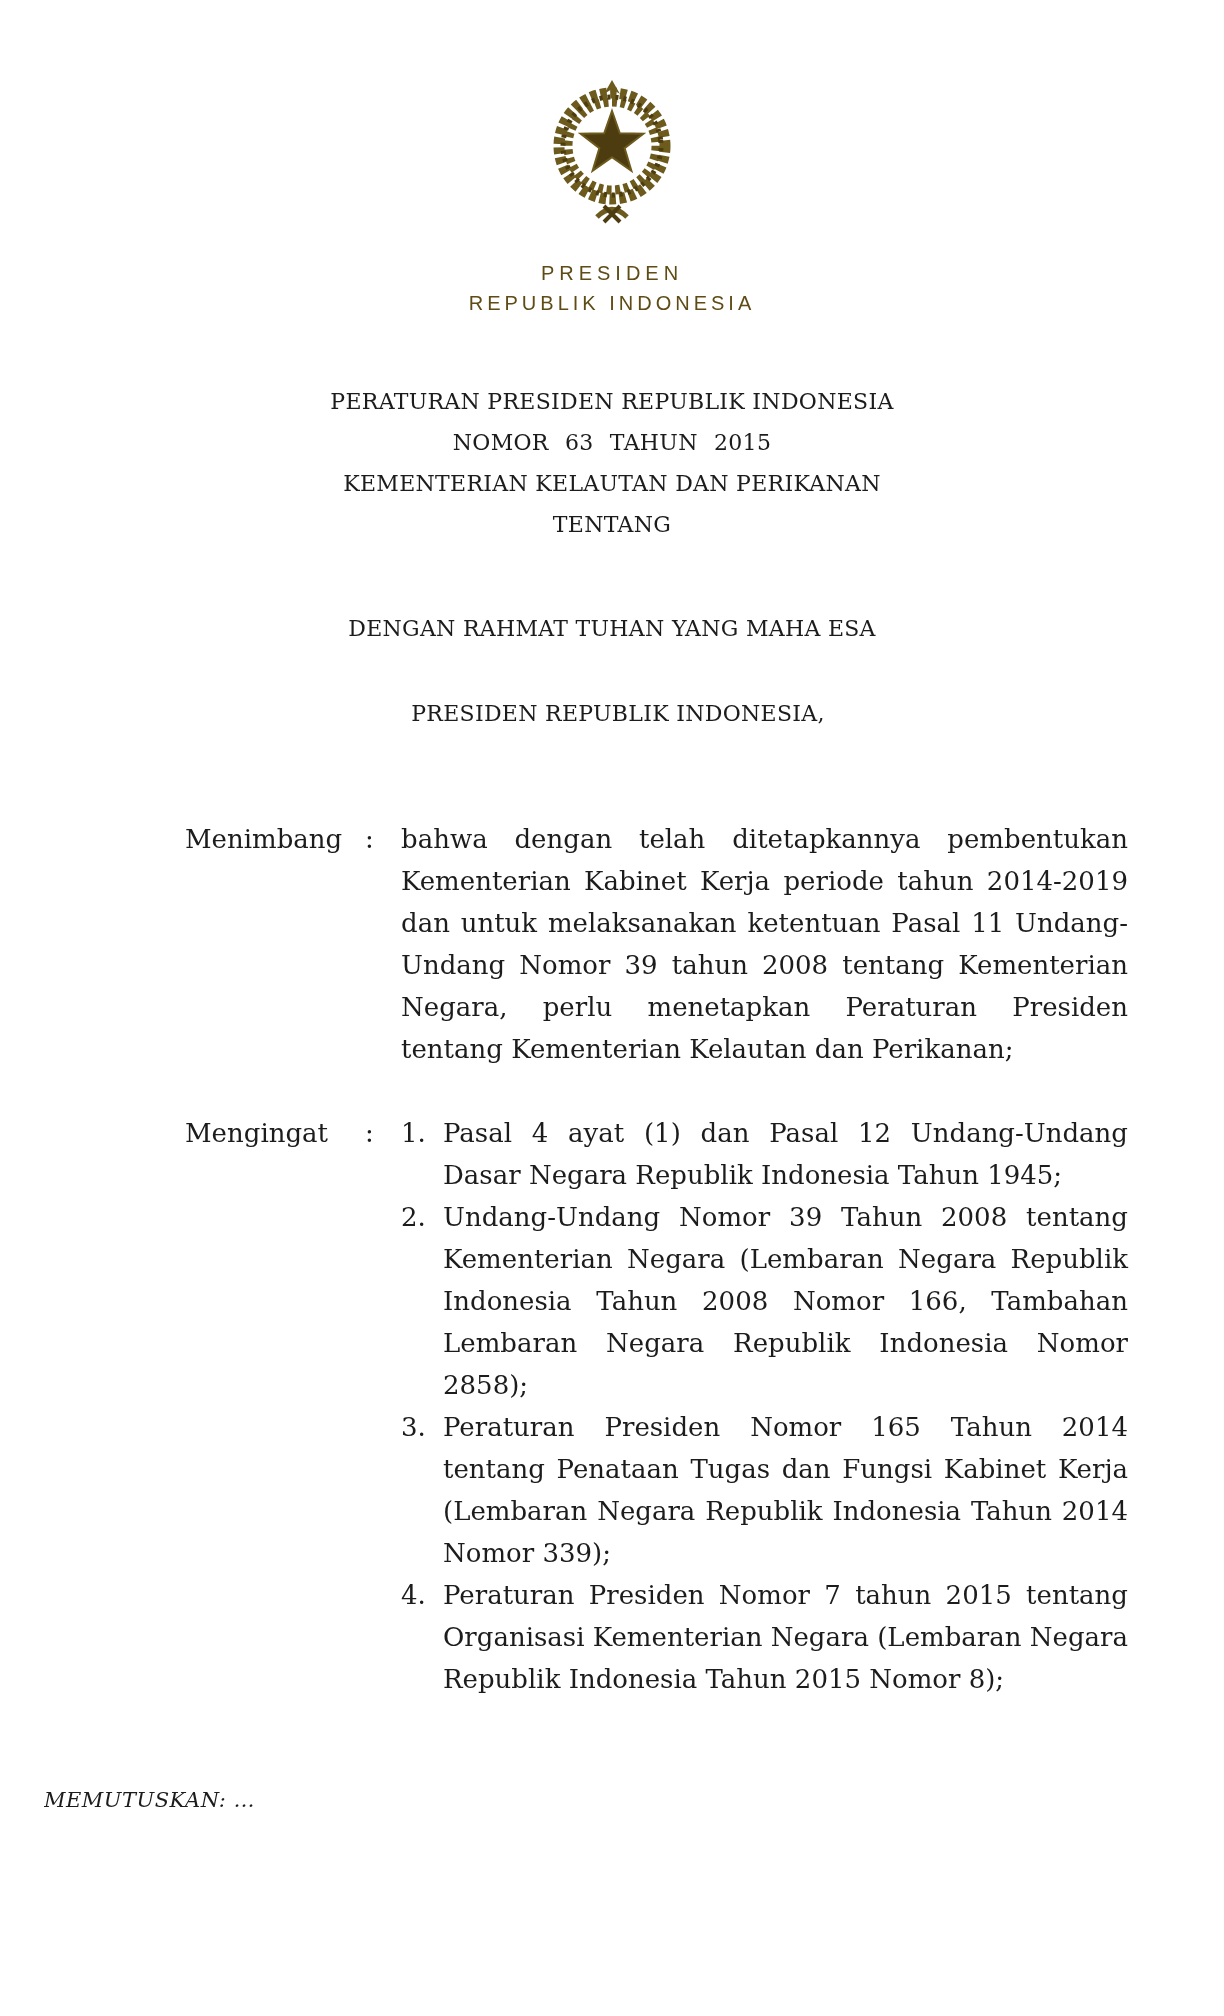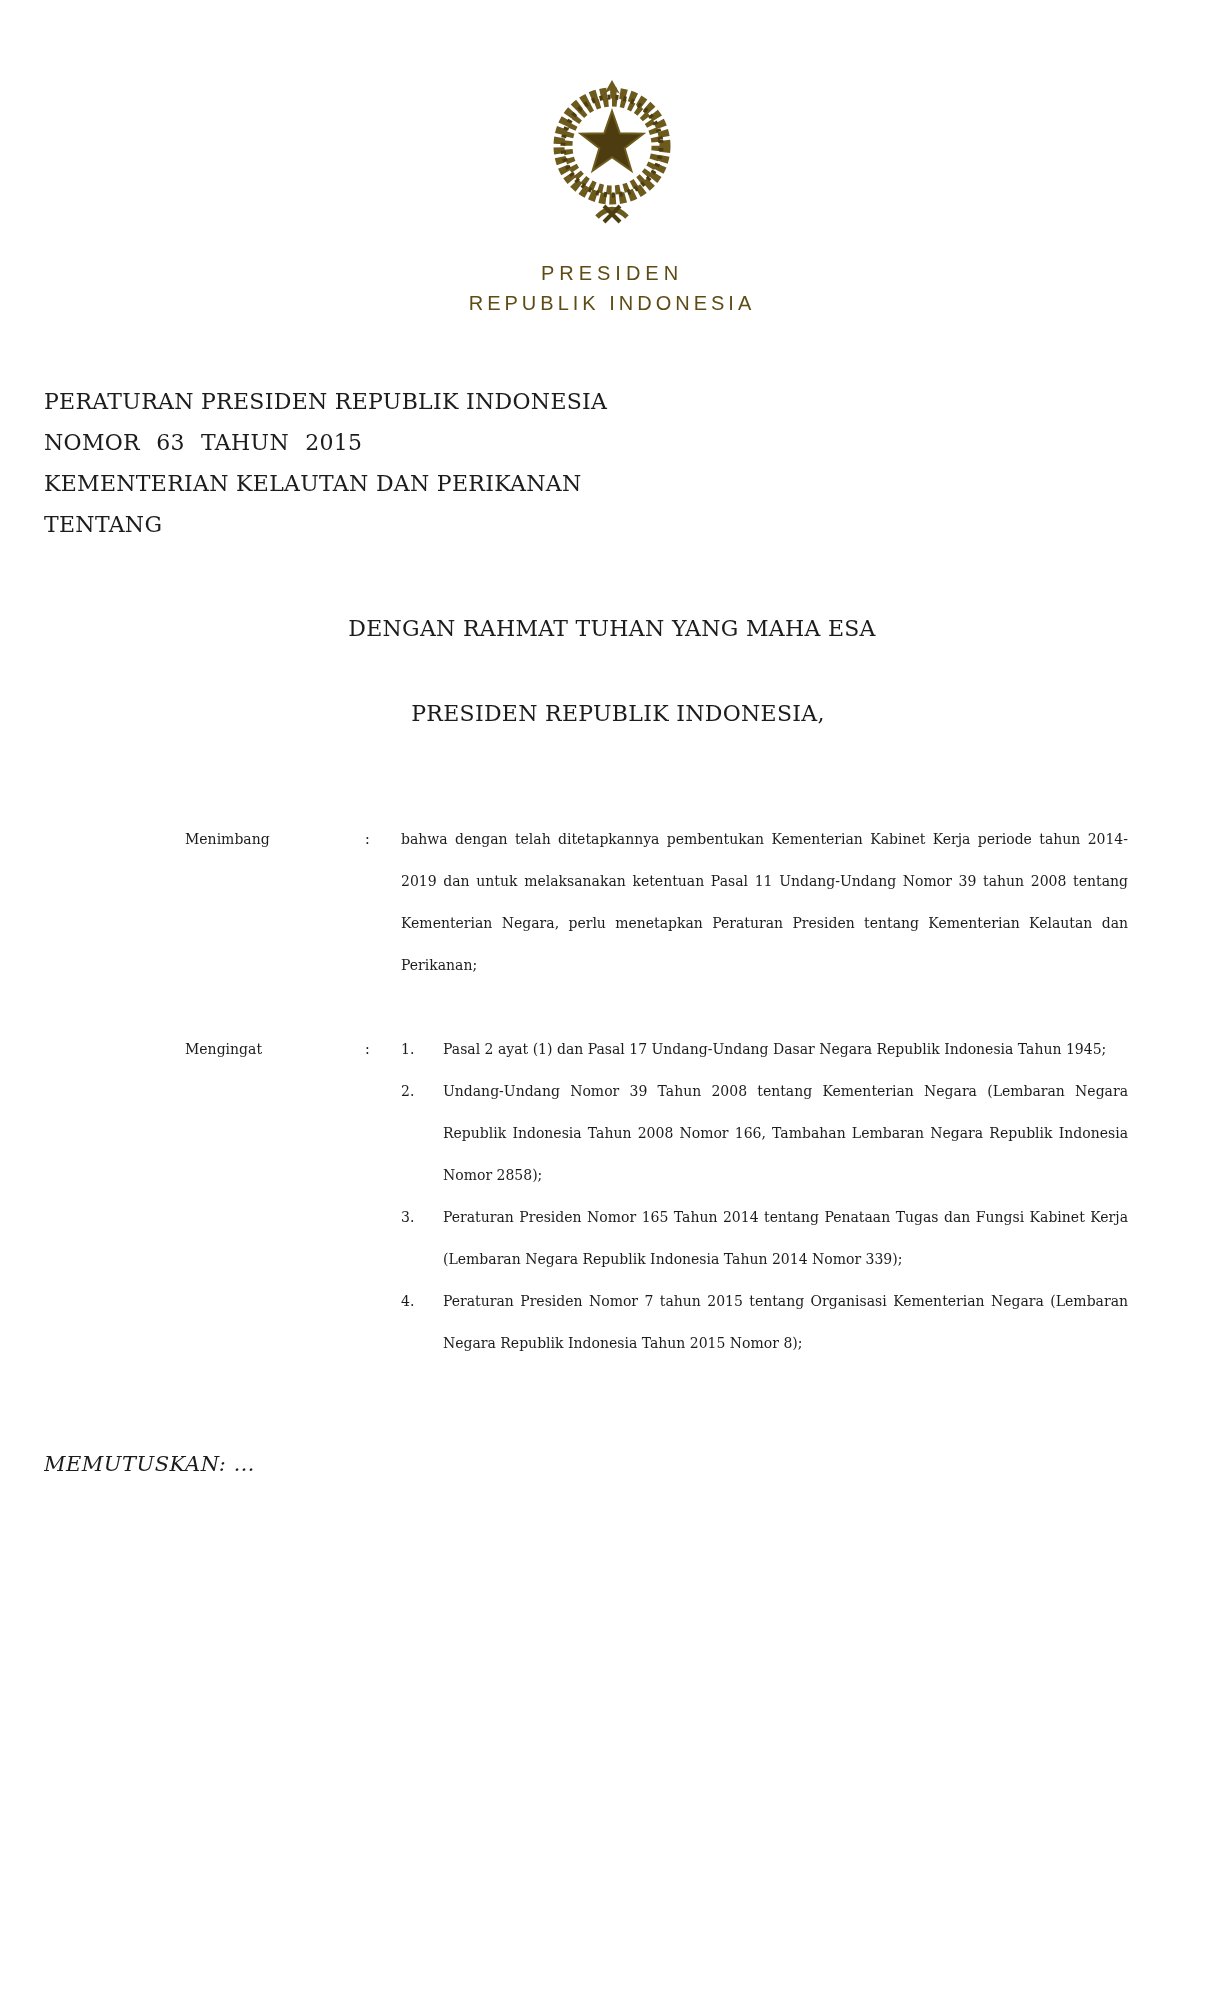--- a/index.html
+++ b/index.html
@@ -20,20 +20,21 @@
     text-align:center;
     margin-top:12px;
     color:#5e4b15;
     font-family:"Liberation Sans",sans-serif;
   }
   .agency-line1 { font-size:20px; letter-spacing:5px; }
   .agency-line2 { font-size:20px; letter-spacing:4px; margin-top:7px; }
 
   .title-block {
     margin-top:66px;
+    text-align:center;
     font-size:22px;
     line-height:41px;
     letter-spacing:0.3px;
   }
   .spread { word-spacing:9px; }
 
   .invocation {
     margin-top:63px;
     text-align:center;
     font-size:22px;
@@ -45,21 +46,21 @@
     text-align:center;
     font-size:22px;
     line-height:41px;
     letter-spacing:0.3px;
     margin-left:12px;
   }
 
   .clauses {
     margin:84px 0 0 141px;
     width:943px;
-    font-size:14px;
+    font-size:26px;
     line-height:42px;
   }
   .clause {
     display:grid;
     grid-template-columns:176px 40px 1fr;
     align-items:start;
   }
   .clause + .clause { margin-top:42px; }
   .clause-label { }
   .clause-colon { text-align:left; padding-left:4px; }
@@ -128,21 +129,21 @@
       <div class="clause-text">bahwa dengan telah ditetapkannya pembentukan Kementerian Kabinet Kerja periode tahun 2014-2019 dan untuk melaksanakan ketentuan Pasal 11 Undang-Undang Nomor 39 tahun 2008 tentang Kementerian Negara, perlu menetapkan Peraturan Presiden tentang Kementerian Kelautan dan Perikanan;</div>
     </div>
 
     <div class="clause">
       <div class="clause-label">Mengingat</div>
       <div class="clause-colon">:</div>
       <div>
         <ol class="legal-list">
           <li>
             <span class="li-num">1.</span>
-            <span class="li-text">Pasal 2 ayat (1) dan Pasal 17 Undang-Undang Dasar Negara Republik Indonesia Tahun 1945;</span>
+            <span class="li-text">Pasal 4 ayat (1) dan Pasal 12 Undang-Undang Dasar Negara Republik Indonesia Tahun 1945;</span>
           </li>
           <li>
             <span class="li-num">2.</span>
             <span class="li-text">Undang-Undang Nomor 39 Tahun 2008 tentang Kementerian Negara (Lembaran Negara Republik Indonesia Tahun 2008 Nomor 166, Tambahan Lembaran Negara Republik Indonesia Nomor 2858);</span>
           </li>
           <li>
             <span class="li-num">3.</span>
             <span class="li-text">Peraturan Presiden Nomor 165 Tahun 2014 tentang Penataan Tugas dan Fungsi Kabinet Kerja (Lembaran Negara Republik Indonesia Tahun 2014 Nomor 339);</span>
           </li>
           <li>

